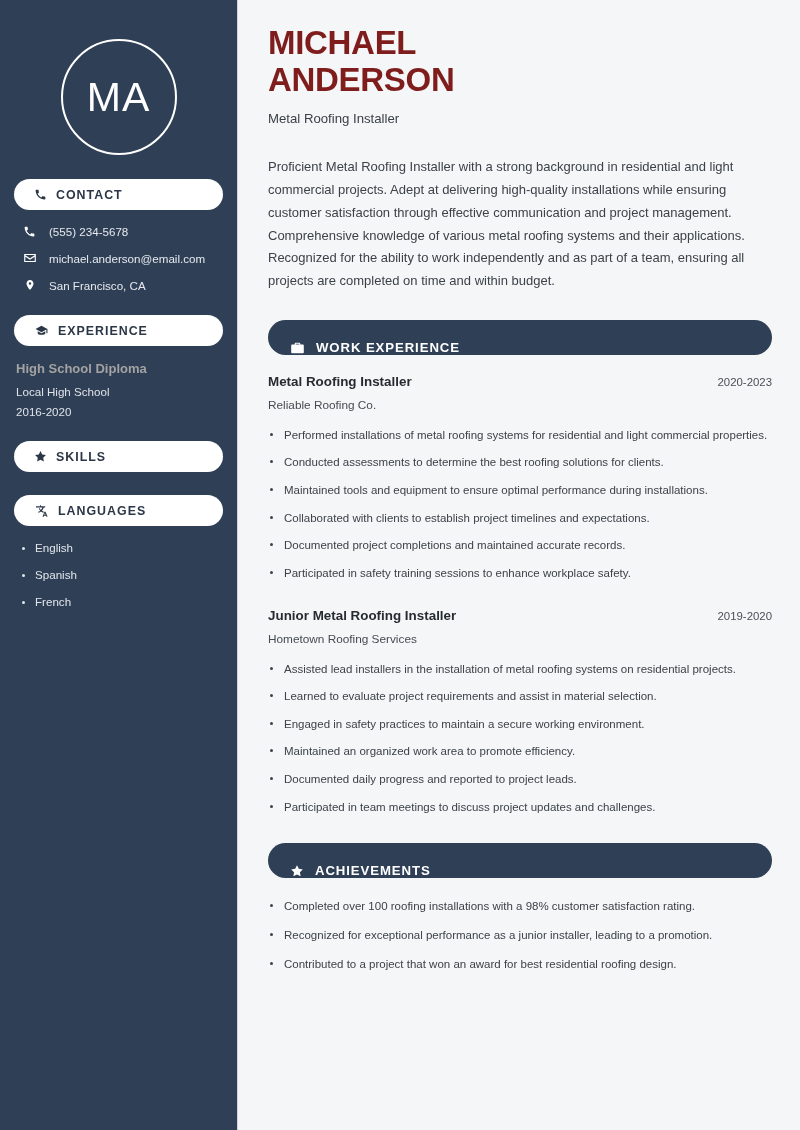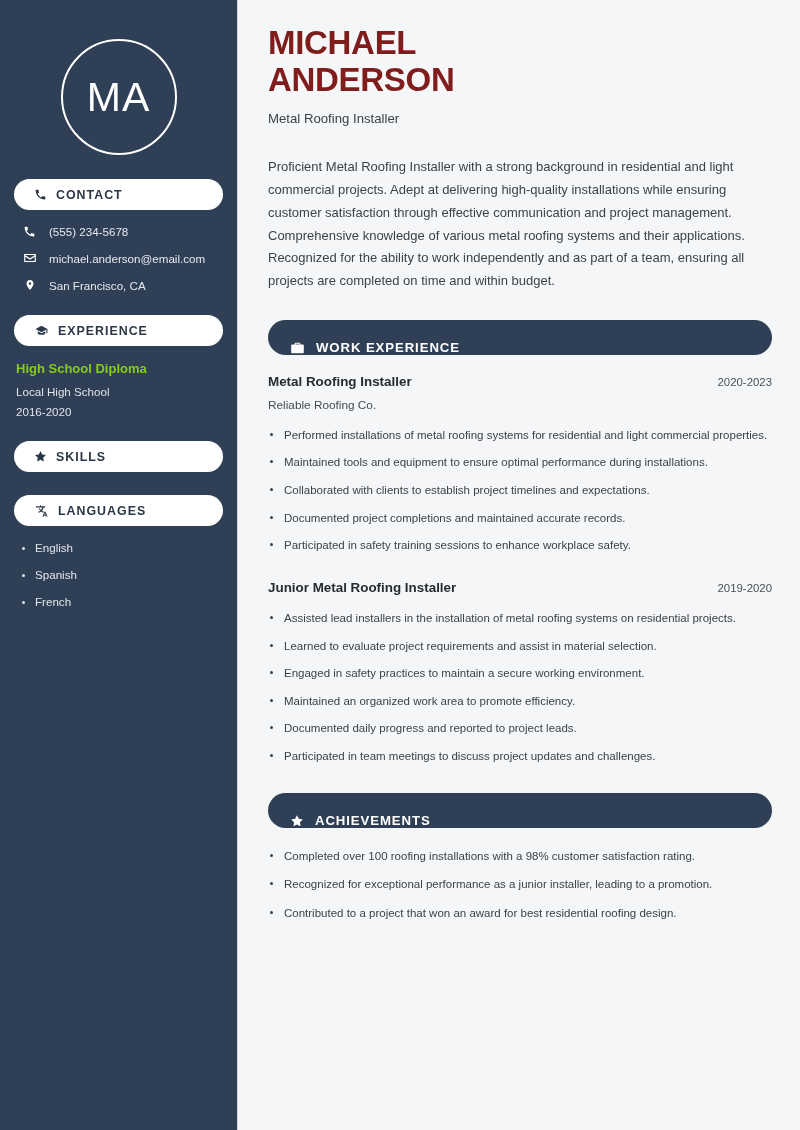--- a/index.html
+++ b/index.html
@@ -84,21 +84,21 @@
     margin-bottom: 13px;
     font-size: 11.6px;
     color: #e6e9ee;
   }
   .contact-row .ico { width: 15px; display: flex; justify-content: center; }
 
   
   .edu-degree {
     font-size: 13px;
     font-weight: 700;
-    color: #84cc16;
+    color: #a3a3a3;
     padding-left: 2px;
     margin-bottom: 9px;
   }
   .edu-school, .edu-years {
     font-size: 11.6px;
     color: #dfe3e9;
     padding-left: 2px;
     margin-bottom: 7px;
   }
 
@@ -326,32 +326,34 @@
     </div>
 
     <div class="job">
       <div class="job-head">
         <span class="job-role">Metal Roofing Installer</span>
         <span class="job-dates">2020-2023</span>
       </div>
       <div class="job-company">Reliable Roofing Co.</div>
       <ul class="bullets">
         <li>Performed installations of metal roofing systems for residential and light commercial properties.</li>
+        <li>Conducted assessments to determine the best roofing solutions for clients.</li>
         <li>Maintained tools and equipment to ensure optimal performance during installations.</li>
         <li>Collaborated with clients to establish project timelines and expectations.</li>
         <li>Documented project completions and maintained accurate records.</li>
         <li>Participated in safety training sessions to enhance workplace safety.</li>
       </ul>
     </div>
 
     <div class="job">
       <div class="job-head">
         <span class="job-role">Junior Metal Roofing Installer</span>
         <span class="job-dates">2019-2020</span>
       </div>
+      <div class="job-company">Hometown Roofing Services</div>
       <ul class="bullets">
         <li>Assisted lead installers in the installation of metal roofing systems on residential projects.</li>
         <li>Learned to evaluate project requirements and assist in material selection.</li>
         <li>Engaged in safety practices to maintain a secure working environment.</li>
         <li>Maintained an organized work area to promote efficiency.</li>
         <li>Documented daily progress and reported to project leads.</li>
         <li>Participated in team meetings to discuss project updates and challenges.</li>
       </ul>
     </div>
 

